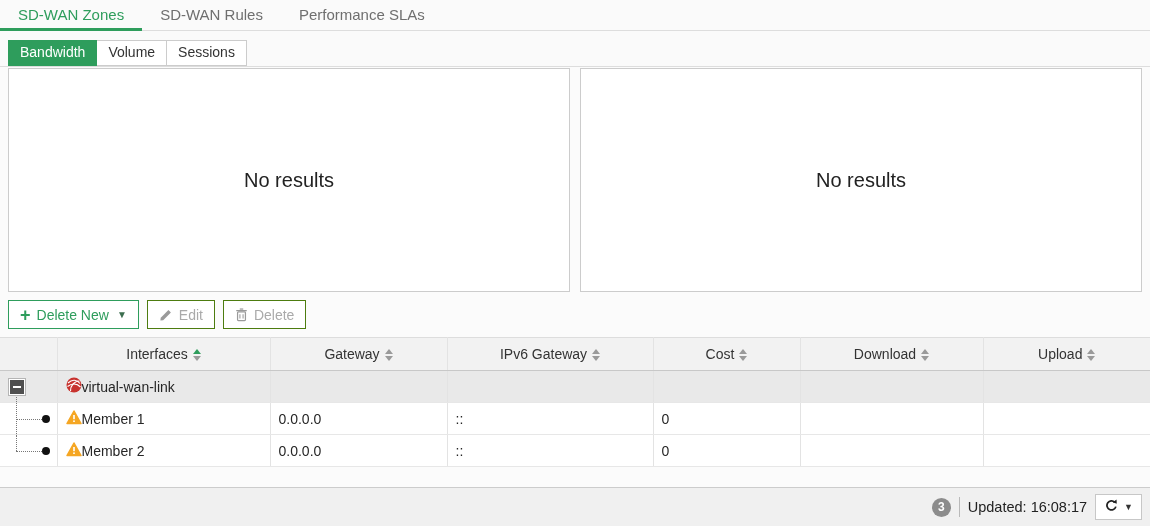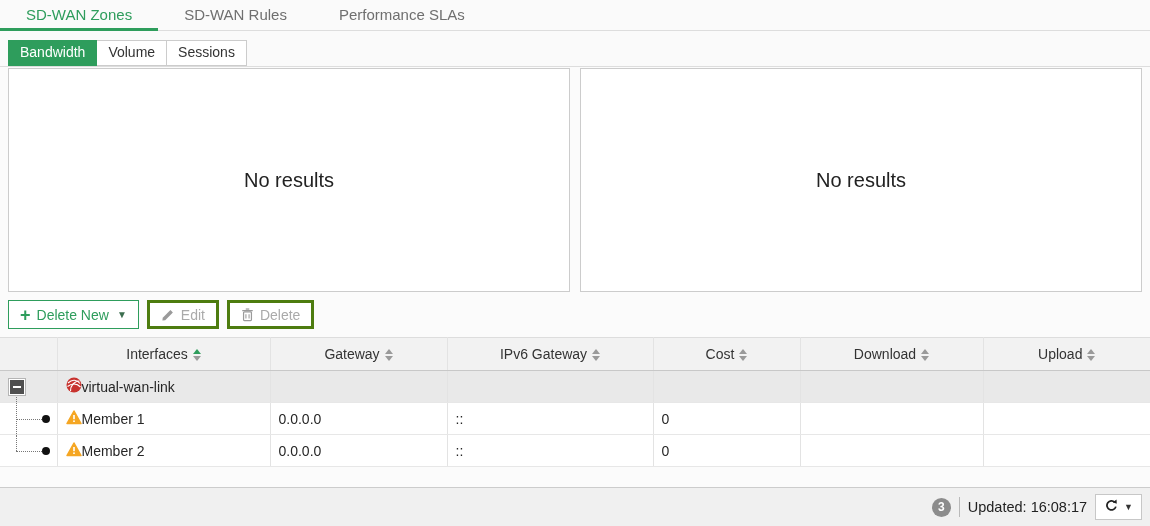--- a/index.html
+++ b/index.html
@@ -3,42 +3,42 @@
 <meta charset="utf-8">
 <style>
   * { margin:0; padding:0; box-sizing:border-box; }
   html,body { width:1150px; height:526px; overflow:hidden; background:#fff;
     font-family:"Liberation Sans","DejaVu Sans",sans-serif; color:#333; }
   .page { width:1150px; height:526px; position:relative; background:#fbfbfb; }
 
   
   .tabbar { display:flex; align-items:stretch; height:31px; background:#fafafa;
     border-bottom:1px solid #ddd; }
-  .tab { padding:0 26px; display:flex; align-items:center; font-size:15px;
+  .tab { padding:0 18px; display:flex; align-items:center; font-size:15px;
     color:#6f6f6f; cursor:pointer; border-bottom:3px solid transparent; margin-bottom:-1px; }
   .tab.active { color:var(--accent); border-bottom-color:var(--accent); }
 
   
   .subtabs { display:flex; padding:9px 0 0 8px; height:36px; background:#fafafa;
     border-bottom:1px solid #ddd; }
   .subtab { font-size:14px; padding:3px 11px 4px; background:#fff; color:#333;
     border:1px solid #ccc; border-left-width:0; cursor:pointer; }
   .subtab:first-child { border-left-width:1px; }
   .subtab.active { background:var(--accent); border-color:var(--accent); color:#fff; }
 
   
   .panels { display:flex; gap:10px; margin:1px 8px 0; height:224px; }
   .panel { flex:1; background:#fff; border:1px solid #ccc; display:flex;
     align-items:center; justify-content:center; }
   .noresults { font-size:20px; color:#222; }
 
   
   .toolbar { display:flex; gap:8px; margin:8px 0 8px 8px; height:29px; }
   .btn { display:inline-flex; align-items:center; gap:6px; padding:0 11px;
-    font-size:14px; background:#fff; border:3px solid #4d7c0f; color:#aaa; cursor:pointer; }
+    font-size:14px; background:#fff; border:1px solid #4d7c0f; color:#aaa; cursor:pointer; }
   .btn.primary { border:1px solid var(--accent); color:var(--accent); }
   .btn .plus { font-size:18px; font-weight:bold; line-height:1; }
   .btn .caret { font-size:10px; color:#3c6e4f; margin-left:2px; }
   .btn svg { display:block; }
 
   
   table.grid { width:1150px; border-collapse:collapse; table-layout:fixed;
     background:#fff; font-size:14px;padding-left:48px; }
   table.grid col.c0{width:57px} table.grid col.c1{width:213px}
   table.grid col.c2{width:177px} table.grid col.c3{width:206px}

